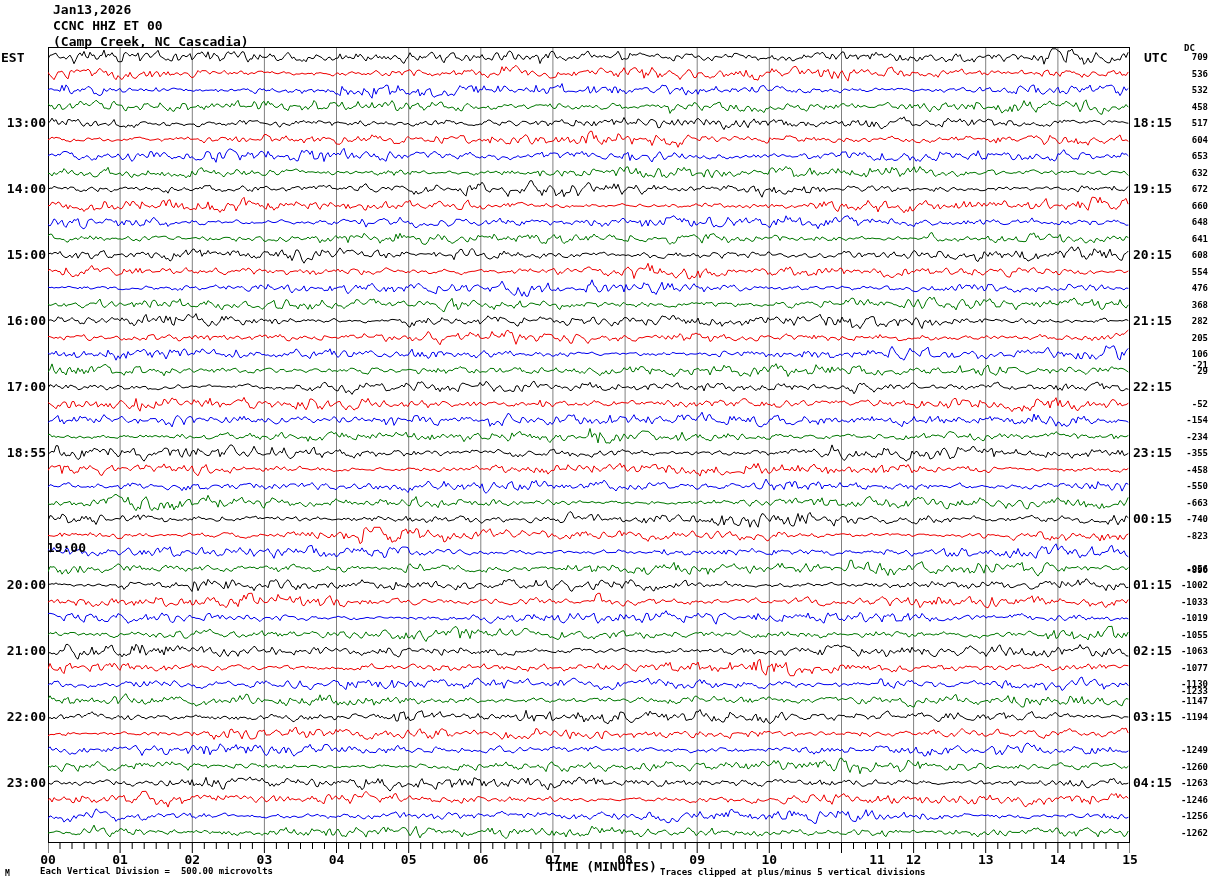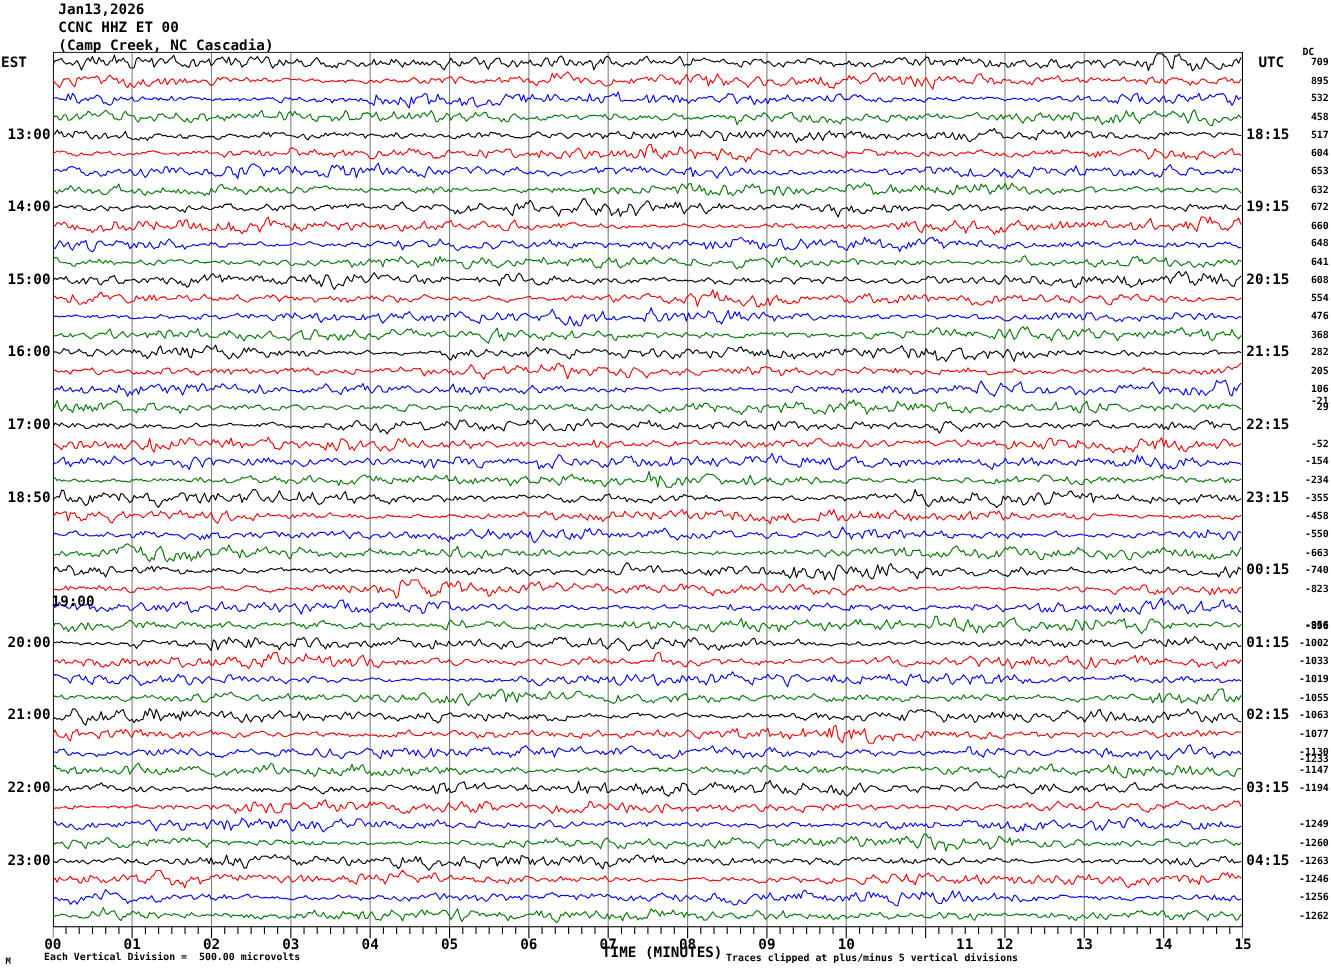--- a/index.html
+++ b/index.html
@@ -278,34 +278,34 @@
       <div class="hour-label left" style="top: 116px;">13:00</div>
       <div class="hour-label right" style="top: 116px;">18:15</div>
       <div class="hour-label left" style="top: 182px;">14:00</div>
       <div class="hour-label right" style="top: 182px;">19:15</div>
       <div class="hour-label left" style="top: 248px;">15:00</div>
       <div class="hour-label right" style="top: 248px;">20:15</div>
       <div class="hour-label left" style="top: 314px;">16:00</div>
       <div class="hour-label right" style="top: 314px;">21:15</div>
       <div class="hour-label left" style="top: 380px;">17:00</div>
       <div class="hour-label right" style="top: 380px;">22:15</div>
-      <div class="hour-label left" style="top: 446px;">18:50</div>
+      <div class="hour-label left" style="top: 446px;">18:55</div>
       <div class="hour-label right" style="top: 446px;">23:15</div>
       <div class="hour-label left" style="top: 541px; margin-left: 40px;">19:00</div>
       <div class="hour-label right" style="top: 512px;">00:15</div>
       <div class="hour-label left" style="top: 578px;">20:00</div>
       <div class="hour-label right" style="top: 578px;">01:15</div>
       <div class="hour-label left" style="top: 644px;">21:00</div>
       <div class="hour-label right" style="top: 644px;">02:15</div>
       <div class="hour-label left" style="top: 710px;">22:00</div>
       <div class="hour-label right" style="top: 710px;">03:15</div>
       <div class="hour-label left" style="top: 776px;">23:00</div>
       <div class="hour-label right" style="top: 776px;">04:15</div>
       <div class="dc-value" style="top: 52px;">709</div>
-      <div class="dc-value" style="top: 68.5px;">895</div>
+      <div class="dc-value" style="top: 68.5px;">536</div>
       <div class="dc-value" style="top: 85px;">532</div>
       <div class="dc-value" style="top: 101.5px;">458</div>
       <div class="dc-value" style="top: 118px;">517</div>
       <div class="dc-value" style="top: 134.5px;">604</div>
       <div class="dc-value" style="top: 151px;">653</div>
       <div class="dc-value" style="top: 167.5px;">632</div>
       <div class="dc-value" style="top: 184px;">672</div>
       <div class="dc-value" style="top: 200.5px;">660</div>
       <div class="dc-value" style="top: 217px;">648</div>
       <div class="dc-value" style="top: 233.5px;">641</div>

